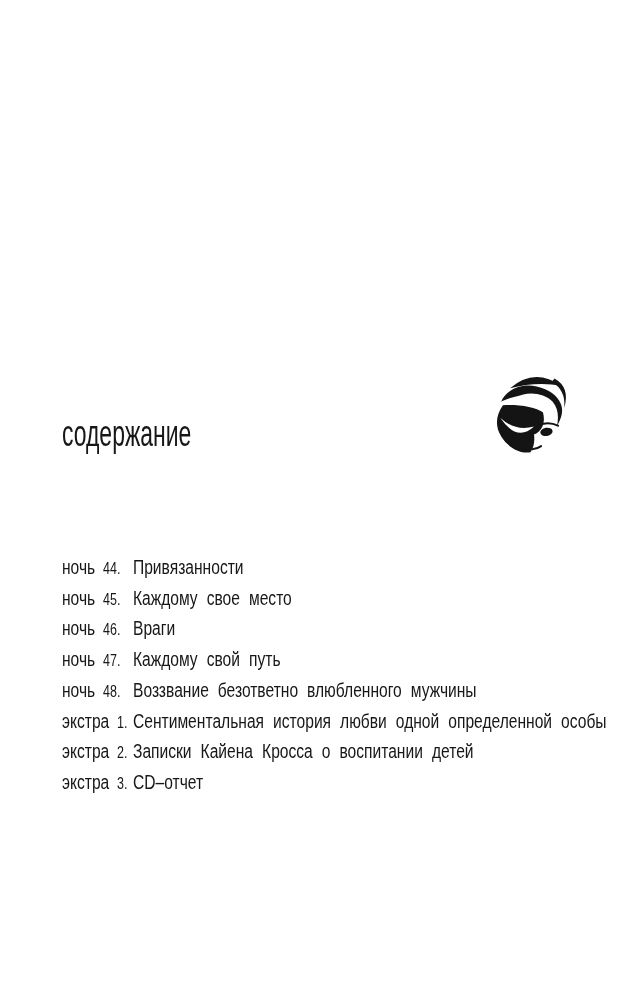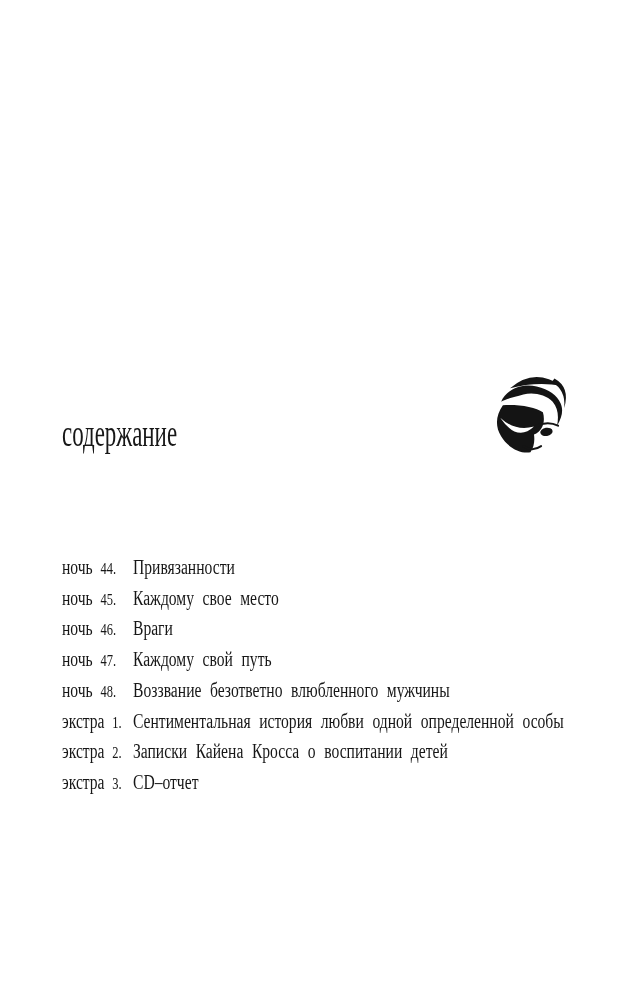--- a/index.html
+++ b/index.html
@@ -2,21 +2,21 @@
 <html style="--ink: #171717; --bg: #ffffff;"><head>
 <meta charset="utf-8">
 <style>
   html, body { margin: 0; padding: 0; background: #ffffff; }
   .page {
     position: relative;
     width: 624px;
     height: 1001px;
     background: var(--bg, #ffffff);
     color: var(--ink, #171717);
-    font-family: Liberation Serif, serif;
+    font-family: Liberation Sans, sans-serif;
     overflow: hidden;
   }
   
   .logo {
     position: absolute;
     left: 494px;
     top: 366px;
   }
   
   .title {

